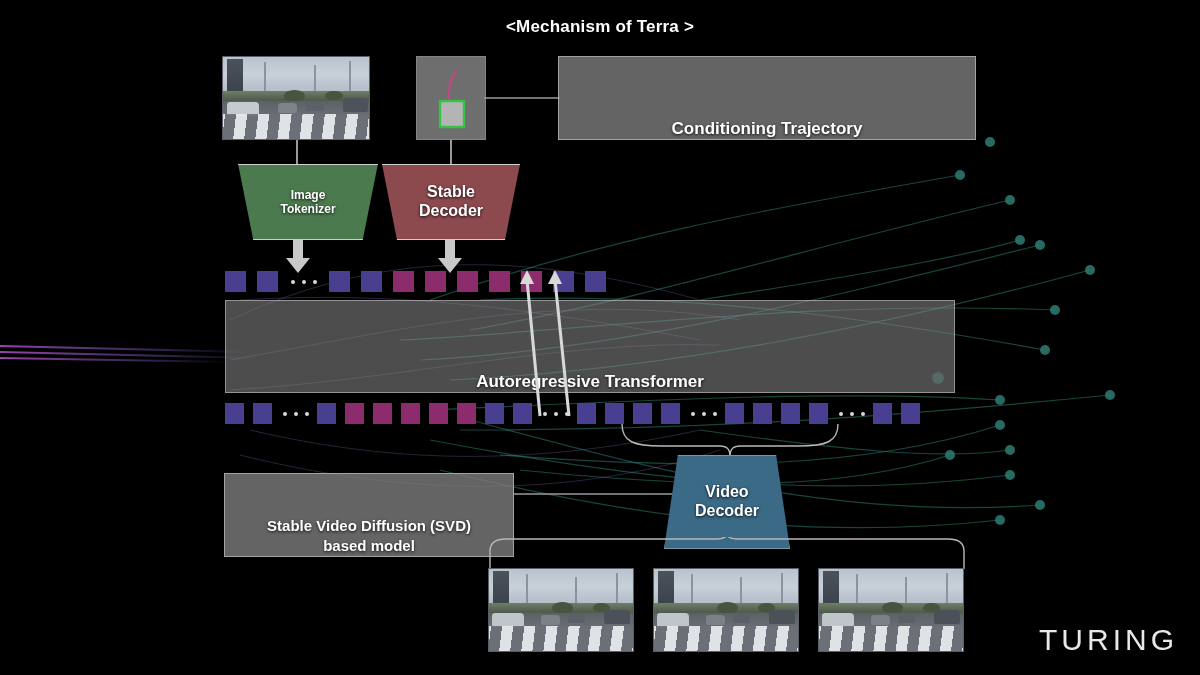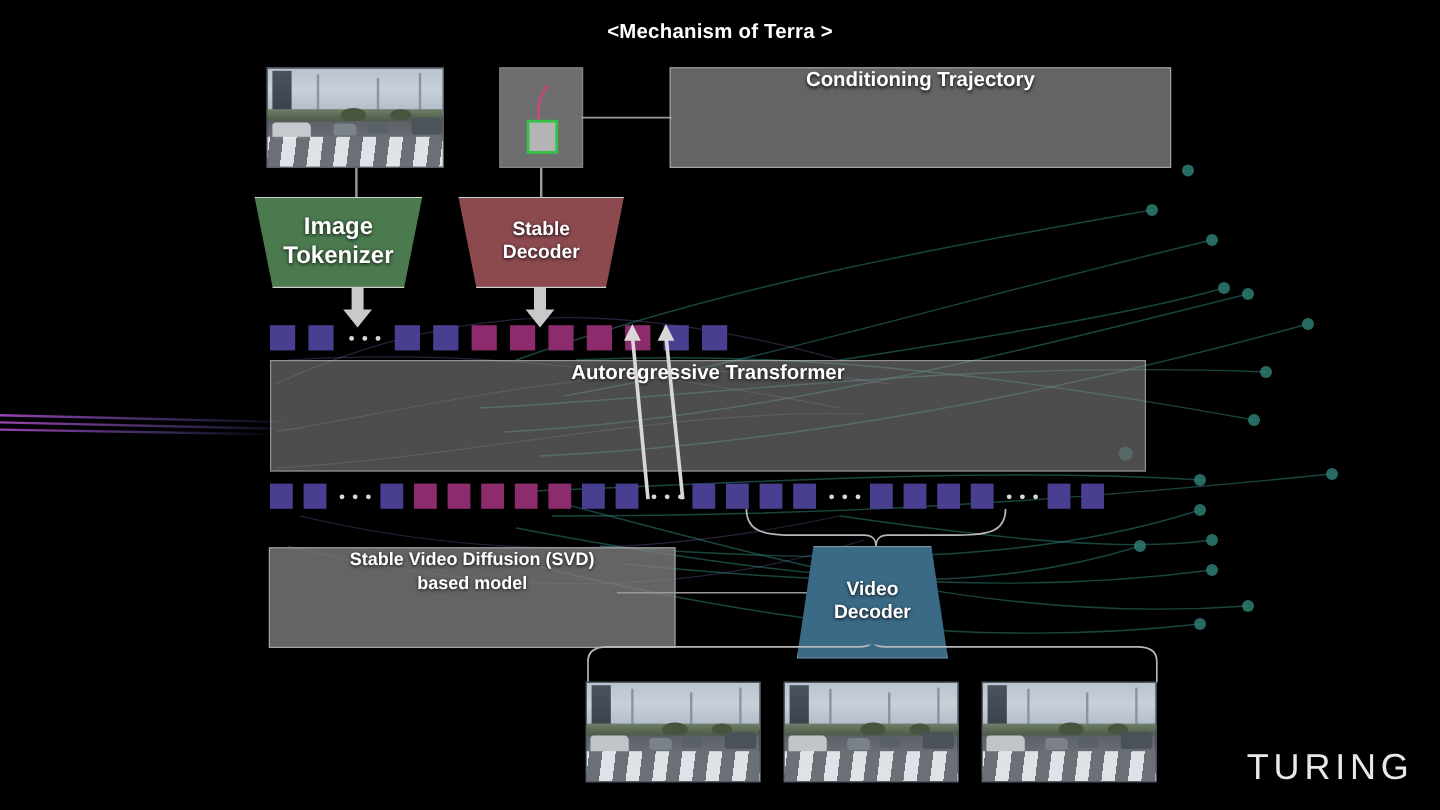--- a/index.html
+++ b/index.html
@@ -20,21 +20,21 @@
     text-align:center; color:#ffffff;
     font-size:17px; font-weight:bold; letter-spacing:.2px;
     text-shadow: 0 1px 3px rgba(0,0,0,.9);
   }
 
   
   .gray-box {
     position:absolute;
     background: rgba(128,128,128,0.78);
     border: 1px solid rgba(215,215,215,0.55);
-    display:flex; align-items:flex-start; justify-content:center;
+    display:flex; align-items:flex-end; justify-content:center;
     text-align:center;
     color:#fff; font-weight:bold;
     text-shadow: 0 1px 3px rgba(0,0,0,.85);
   }
 
   
   .photo {
     position:absolute;
     border:1px solid rgba(200,200,200,.30);
     overflow:hidden; background:#2b3340;
@@ -195,21 +195,21 @@
     <span>Conditioning Trajectory</span>
   </div>
 
   <svg class="connector" style="left:290px; top:140px; width:14px; height:26px;" viewBox="0 0 14 26">
     <path d="M7,0 L7,26" stroke="#9a9a9a" stroke-width="2" fill="none"></path>
   </svg>
   <svg class="connector" style="left:444px; top:140px; width:14px; height:26px;" viewBox="0 0 14 26">
     <path d="M7,0 L7,26" stroke="#9a9a9a" stroke-width="2" fill="none"></path>
   </svg>
 
-  <div class="trap" style="left:206px; top:164px; width:152px; height:76px; font-size:20px;
+  <div class="trap" style="left:232px; top:164px; width:152px; height:76px; font-size:12px;
               background:#4a7a4e; border:1px solid #cfcfcf;
               clip-path: polygon(4% 0%, 96% 0%, 86% 100%, 14% 100%);">
     <div>
       <div>Image</div>
       <div>Tokenizer</div>
     </div>
   </div>
 
   <div class="trap" style="left:376px; top:164px; width:150px; height:76px; font-size:16px;
               background:#8c4a4f; border:1px solid #cfcfcf;
@@ -299,21 +299,21 @@
       </div>
       <div class="tok" style="left: 648px; top: 0px; width: 19px; height: 21px; background: rgb(73, 63, 145);"></div>
       <div class="tok" style="left: 676px; top: 0px; width: 19px; height: 21px; background: rgb(73, 63, 145);"></div>
     </div>
 
   <svg class="connector" style="left:620px; top:424px; width:220px; height:32px;" viewBox="0 0 220 32">
     <path d="M2,0 C2,18 14,22 42,22 L100,22 C108,22 110,26 110,32
              C110,26 112,22 120,22 L178,22 C206,22 218,18 218,0" fill="none" stroke="#b8b8b8" stroke-width="1.4"></path>
   </svg>
 
-  <div class="gray-box" style="left:224px; top:456px; width:339px; height:84px; font-size:15px; line-height:1.35;">
+  <div class="gray-box" style="left:224px; top:473px; width:290px; height:84px; font-size:15px; line-height:1.35;">
     <div>
       <div>Stable Video Diffusion (SVD)</div>
       <div>based model</div>
     </div>
   </div>
 
   <svg class="connector" style="left:514px; top:486px; width:160px; height:16px;" viewBox="0 0 160 16">
     <path d="M0,8 L160,8" stroke="#9a9a9a" stroke-width="1.3" fill="none"></path>
   </svg>
 

